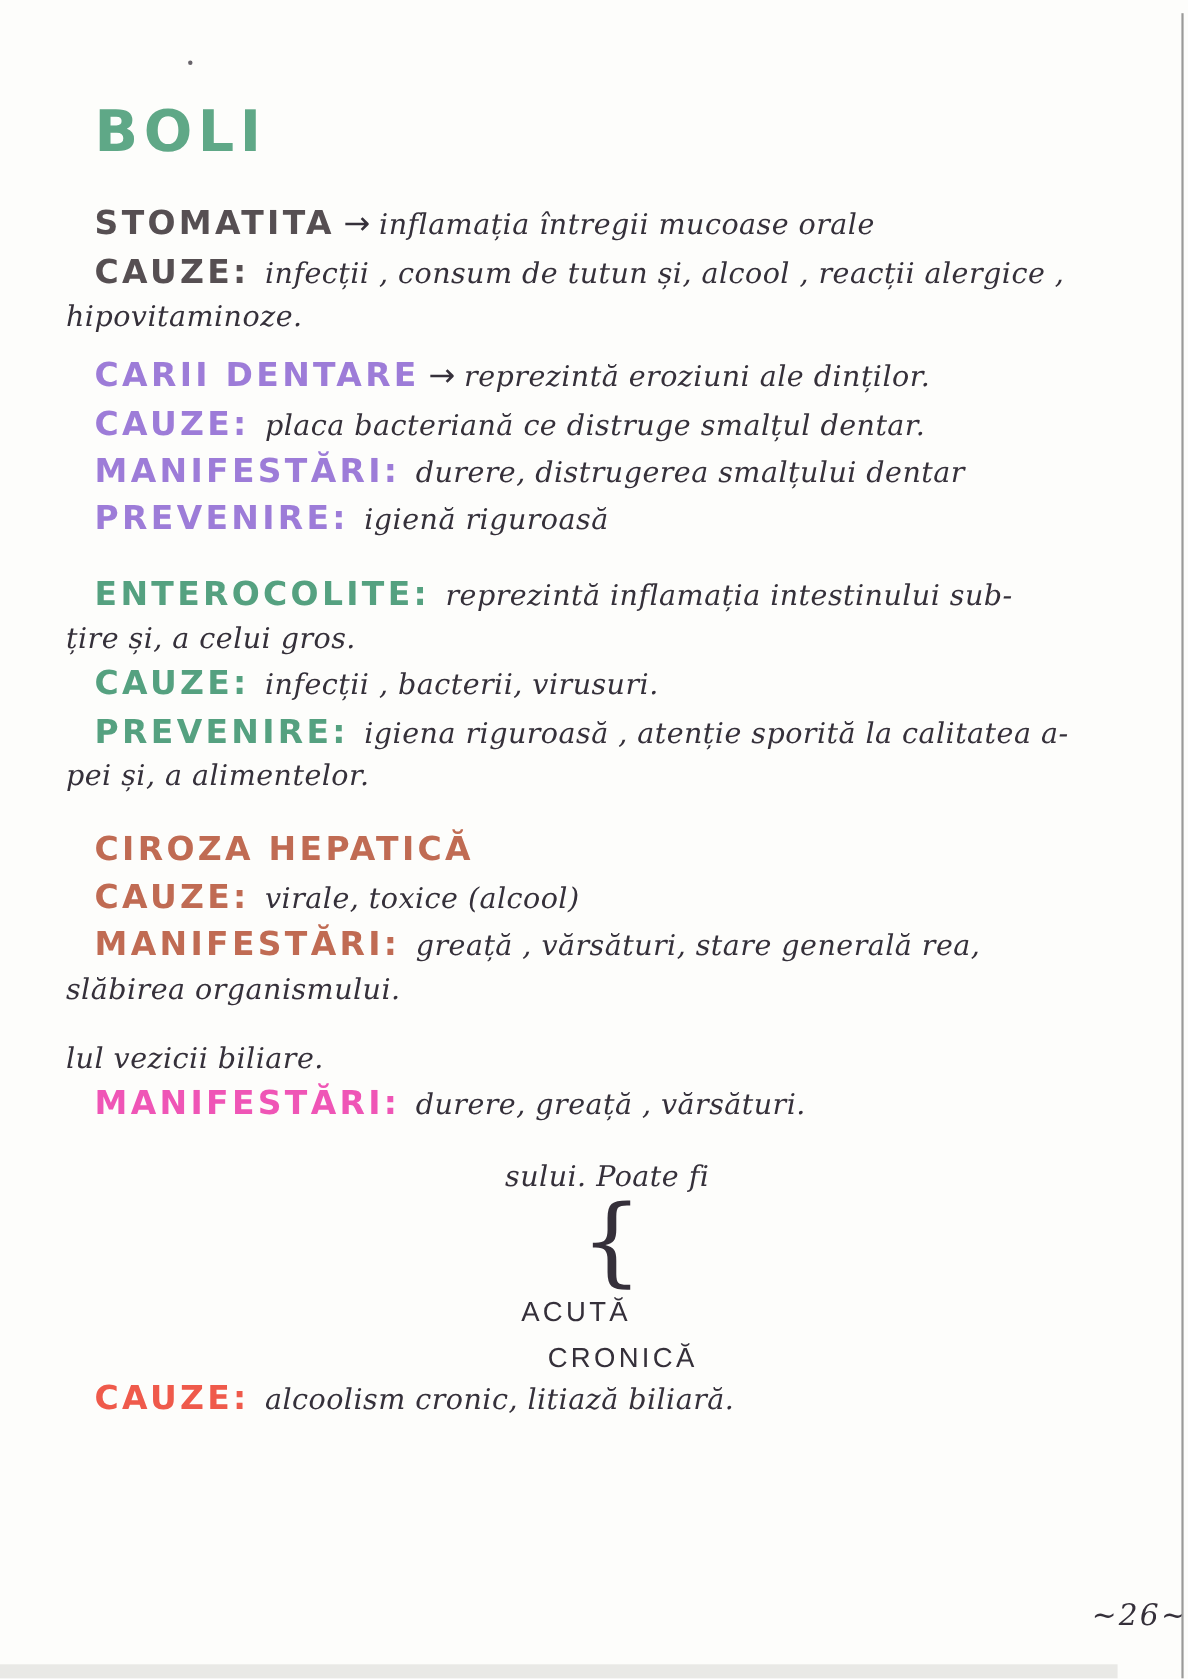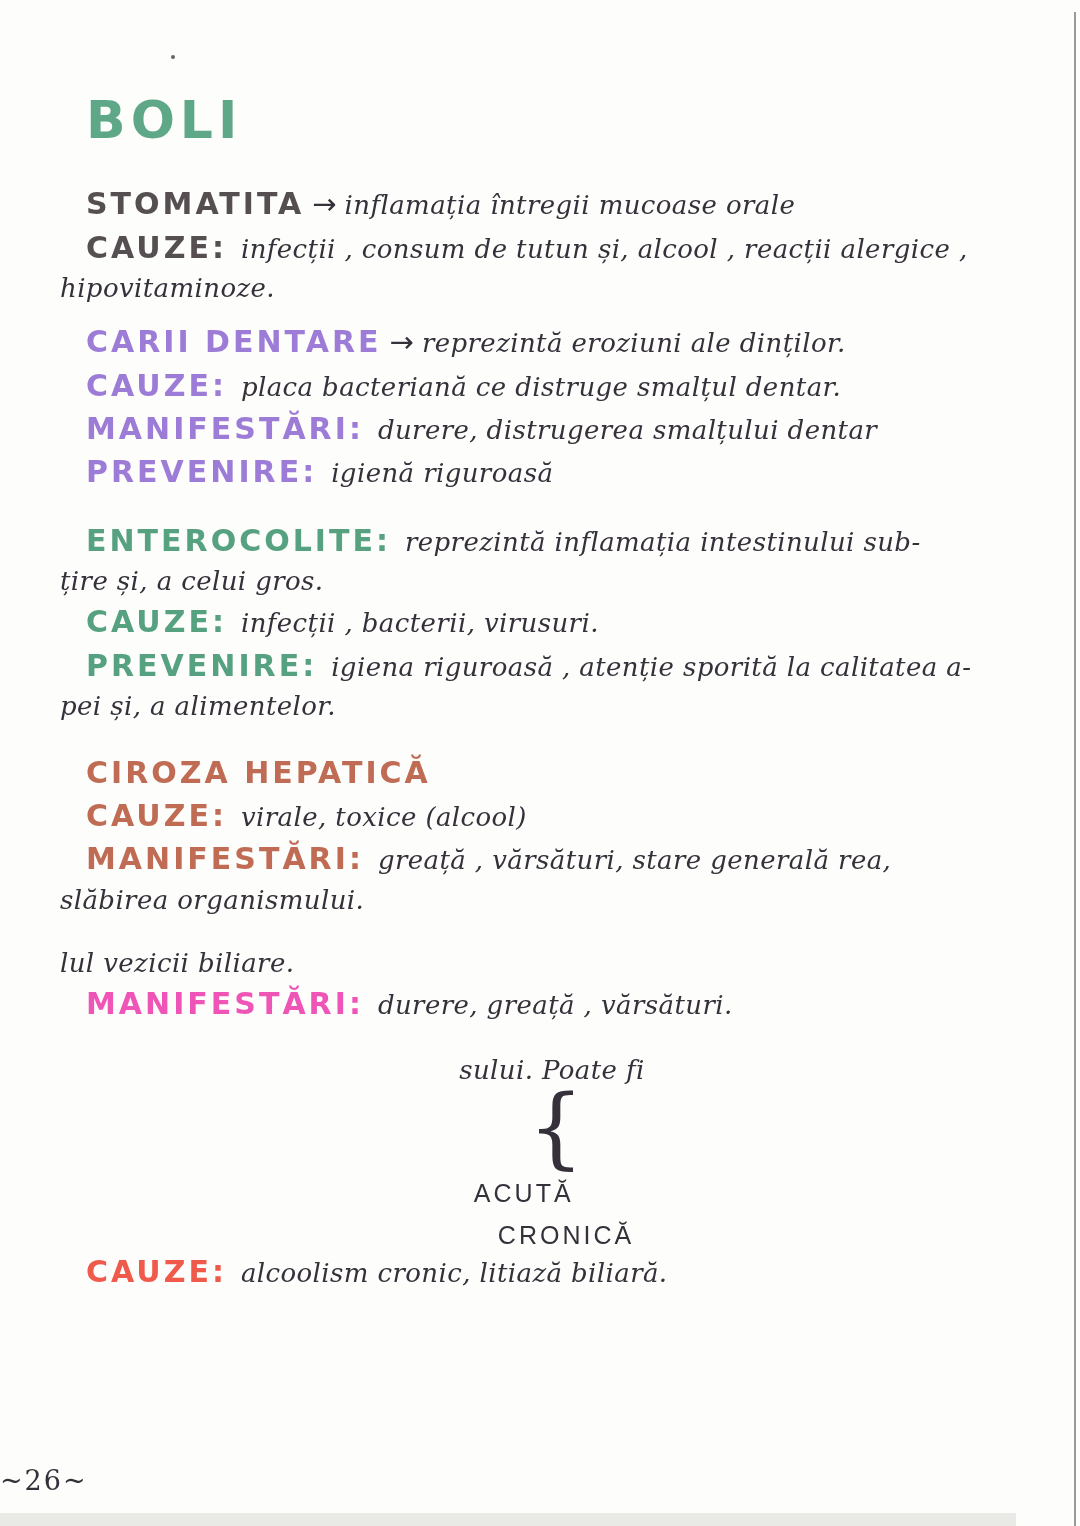--- a/index.html
+++ b/index.html
@@ -41,22 +41,22 @@
     font-size:88px;line-height:82px;font-weight:400;margin:0 4px 0 12px;
   }
   .options{
     display:flex;flex-direction:column;
     color:var(--ink);font-family:Liberation Sans, sans-serif;
     font-size:25px;letter-spacing:3px;font-weight:400;
   }
   .opt-a{margin:8px 0 10px 4px;}
   .opt-b{margin-left:28px;}
   .page-num{
-    position:absolute;bottom:30px;left:0;width:100%;text-align:left;
-    color:var(--ink);font-family:"DejaVu Serif",serif;
+    position:absolute;bottom:42px;left:0;width:100%;text-align:right;
+    color:var(--ink);font-family:"DejaVu Serif",serif;font-style:italic;
     font-size:27px;letter-spacing:2px;
   }
   .edge-line{position:absolute;top:12px;bottom:0;right:4px;width:2px;background:var(--edge);}
   .bottom-strip{position:absolute;bottom:0;left:0;right:64px;height:13px;background:var(--strip);}
   .ink-dot{position:absolute;top:55px;left:171px;width:4px;height:4px;border-radius:50%;background:var(--ink);opacity:.75;}
 </style>
 </head>
 <body>
 
 <div class="page">

